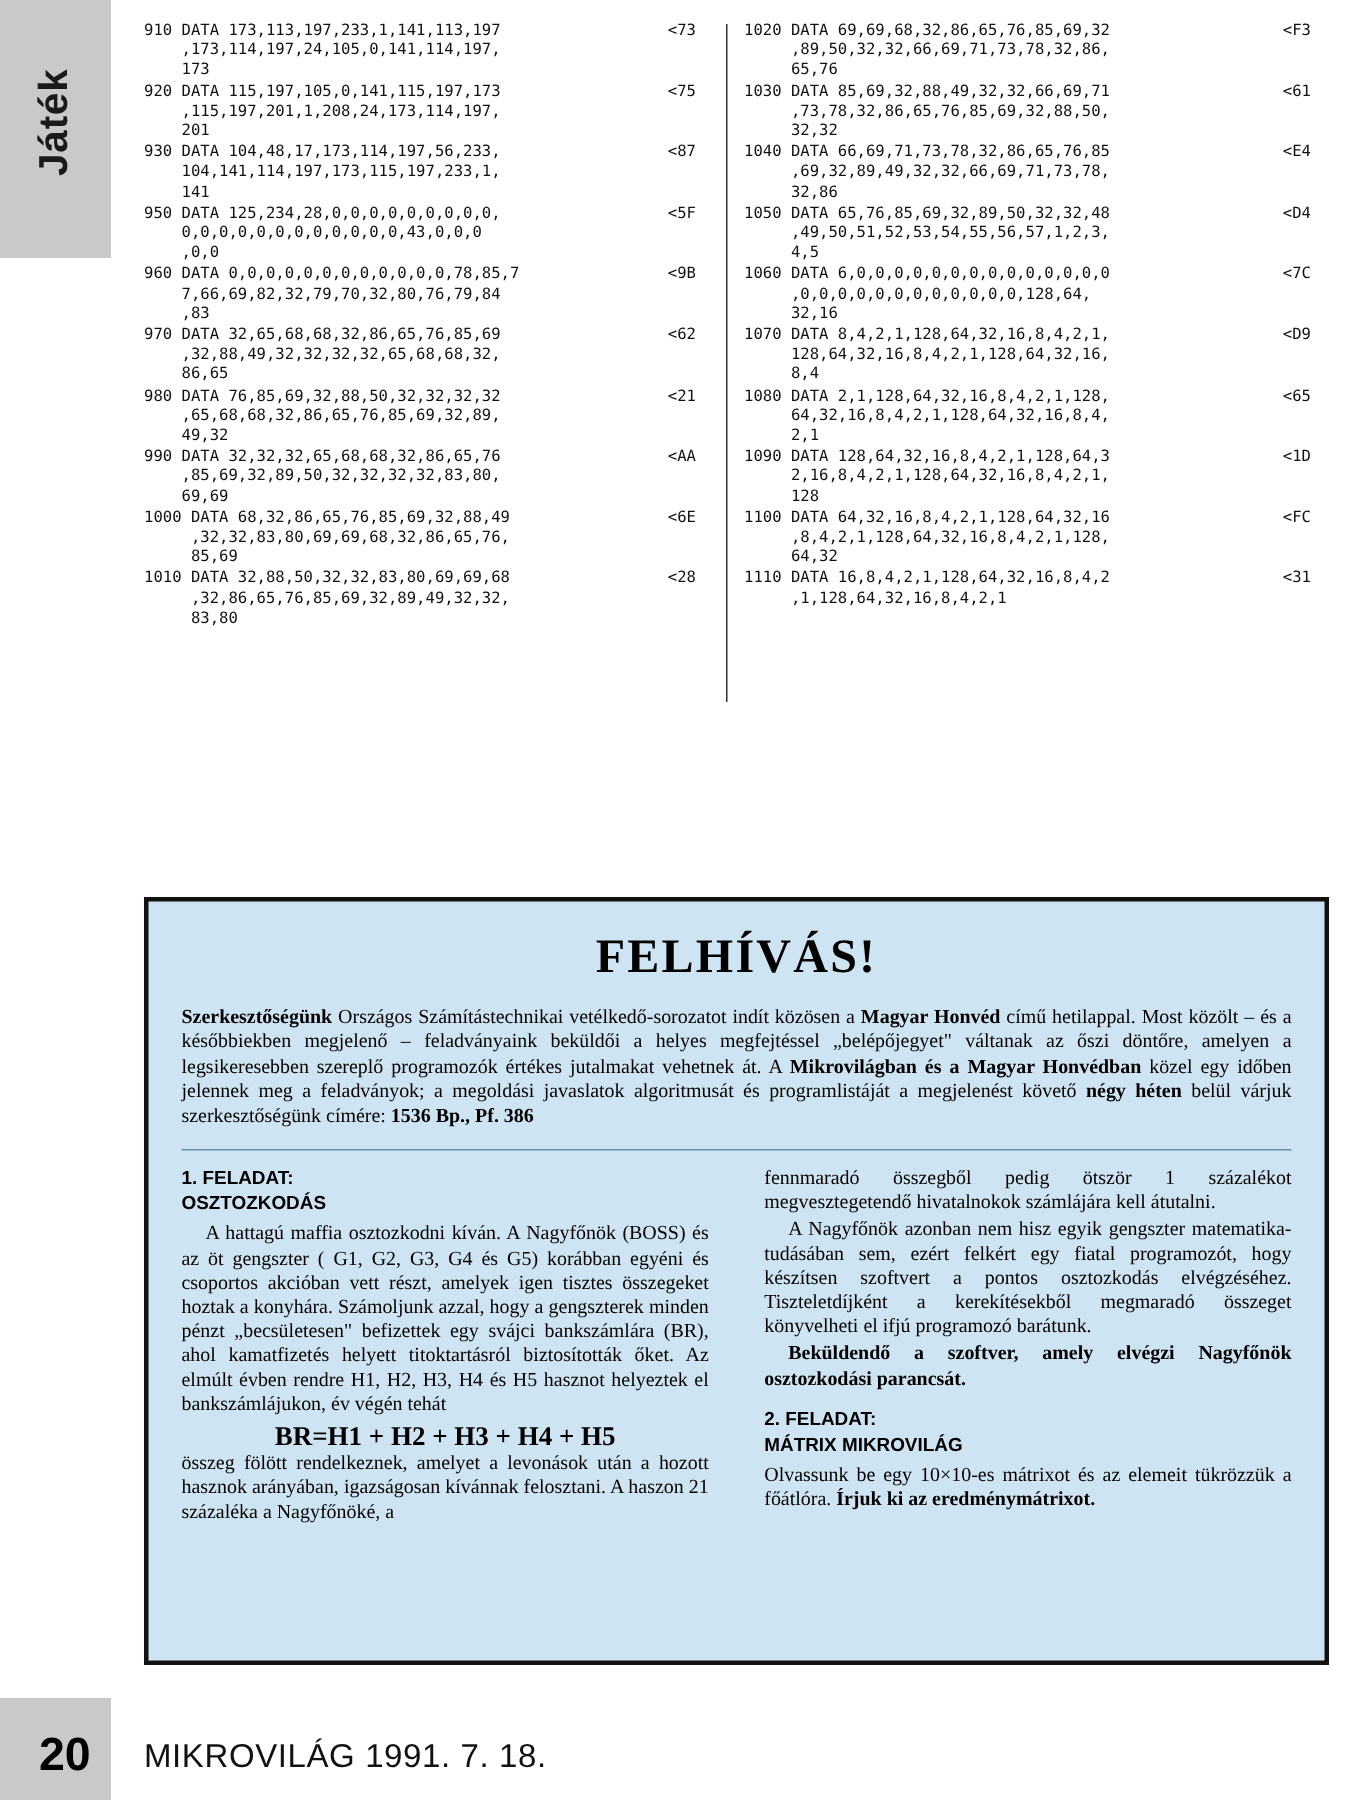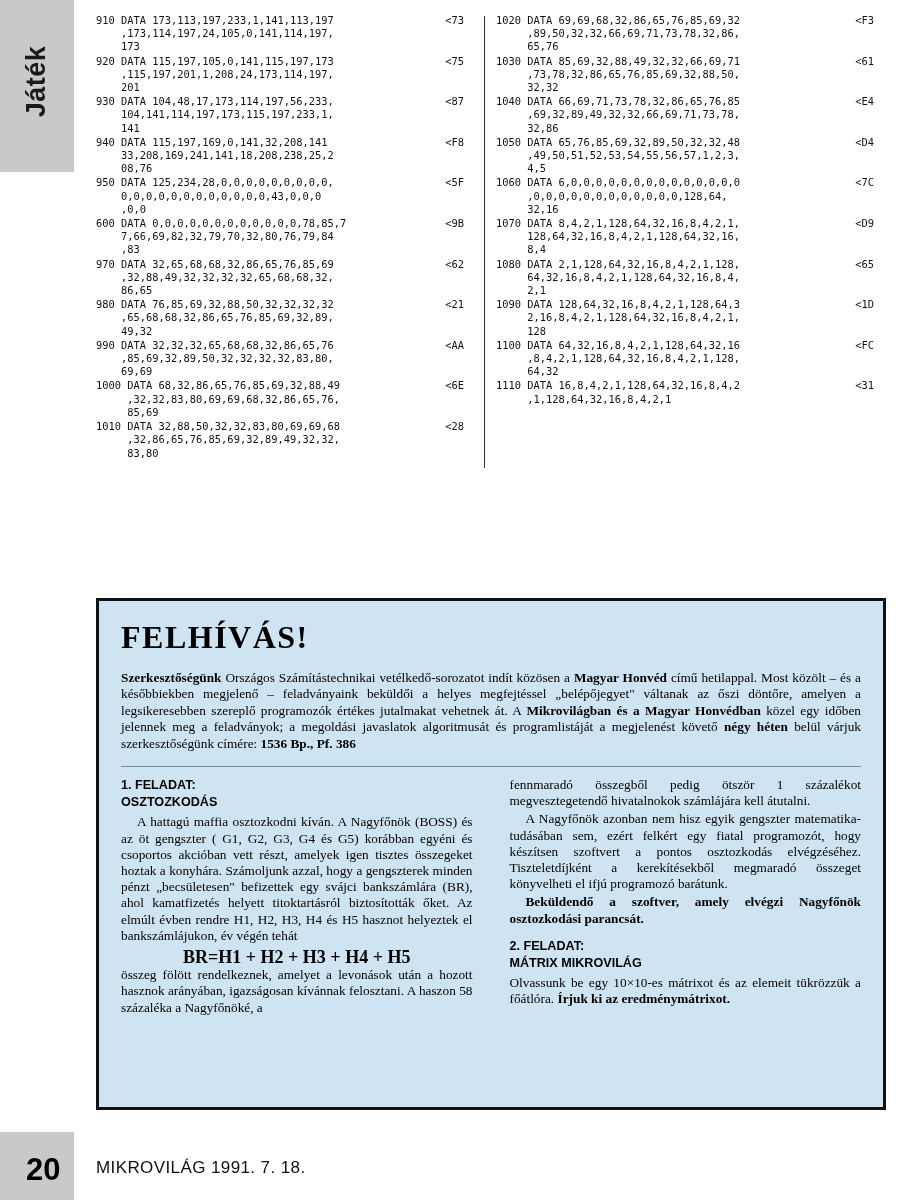--- a/index.html
+++ b/index.html
@@ -85,20 +85,21 @@
     left: 96px;
     top: 598px;
     width: 790px;
     height: 512px;
     background: #cfe4f2;
     border: 3px solid #111;
     box-sizing: border-box;
     padding: 16px 22px 14px 22px;
   }
   .felhivas-title {
+    text-align: center;
     font-family: "Liberation Serif", serif;
     font-size: 32px;
     font-weight: bold;
     letter-spacing: 1.5px;
     margin: 2px 0 14px 0;
     color: #000;
   }
   .intro {
     font-family: "Liberation Serif", serif;
     font-size: 13.3px;
@@ -168,21 +169,21 @@
     font-size: 31px;
     font-weight: bold;
     color: #000;
     text-align: right;
   }
   .footer-text {
     position: absolute;
     left: 96px;
     top: 1158px;
     font-family: "Liberation Sans", sans-serif;
-    font-size: 17px;
+    font-size: 22px;
     color: #111;
     letter-spacing: 0.4px;
   }
 </style>
 </head>
 <body>
 
 <div class="side-tab">
   <div class="side-tab-label">Játék</div>
 </div>
@@ -192,27 +193,24 @@
   <div class="listing-col col-left">
       <div class="code-entry"><span>910 DATA 173,113,197,233,1,141,113,197
     ,173,114,197,24,105,0,141,114,197,
     173</span><span class="chk">&lt;73</span></div>
       <div class="code-entry"><span>920 DATA 115,197,105,0,141,115,197,173
     ,115,197,201,1,208,24,173,114,197,
     201</span><span class="chk">&lt;75</span></div>
       <div class="code-entry"><span>930 DATA 104,48,17,173,114,197,56,233,
     104,141,114,197,173,115,197,233,1,
     141</span><span class="chk">&lt;87</span></div>
-      <div class="code-entry"><span>940 DATA 115,197,169,0,141,32,208,141
-    33,208,169,241,141,18,208,238,25,2
-    08,76</span><span class="chk">&lt;F8</span></div>
       <div class="code-entry"><span>950 DATA 125,234,28,0,0,0,0,0,0,0,0,0,
     0,0,0,0,0,0,0,0,0,0,0,0,43,0,0,0
     ,0,0</span><span class="chk">&lt;5F</span></div>
-      <div class="code-entry"><span>600 DATA 0,0,0,0,0,0,0,0,0,0,0,0,78,85,7
+      <div class="code-entry"><span>960 DATA 0,0,0,0,0,0,0,0,0,0,0,0,78,85,7
     7,66,69,82,32,79,70,32,80,76,79,84
     ,83</span><span class="chk">&lt;9B</span></div>
       <div class="code-entry"><span>970 DATA 32,65,68,68,32,86,65,76,85,69
     ,32,88,49,32,32,32,32,65,68,68,32,
     86,65</span><span class="chk">&lt;62</span></div>
       <div class="code-entry"><span>980 DATA 76,85,69,32,88,50,32,32,32,32
     ,65,68,68,32,86,65,76,85,69,32,89,
     49,32</span><span class="chk">&lt;21</span></div>
       <div class="code-entry"><span>990 DATA 32,32,32,65,68,68,32,86,65,76
     ,85,69,32,89,50,32,32,32,32,83,80,
@@ -260,21 +258,21 @@
 <div class="felhivas">
   <div class="felhivas-title">FELHÍVÁS!</div>
   <div class="intro"><b>Szerkesztőségünk</b><span> Országos Számítástechnikai vetélkedő-sorozatot indít közösen a </span><b>Magyar Honvéd</b><span> című hetilappal. Most közölt – és a későbbiekben megjelenő – feladványaink beküldői a helyes megfejtéssel „belépőjegyet" váltanak az őszi döntőre, amelyen a legsikeresebben szereplő programozók értékes jutalmakat vehetnek át. A </span><b>Mikrovilágban és a Magyar Honvédban</b><span> közel egy időben jelennek meg a feladványok; a megoldási javaslatok algoritmusát és programlistáját a megjelenést követő </span><b>négy héten</b><span> belül várjuk szerkesztőségünk címére: </span><b>1536 Bp., Pf. 386</b></div>
   <hr class="rule">
   <div class="cols">
     <div>
       <div class="task-num">1. FELADAT:</div>
       <div class="task-title">OSZTOZKODÁS</div>
       <div class="para">A hattagú maffia osztozkodni kíván. A Nagyfőnök (BOSS) és az öt gengszter ( G1, G2, G3, G4 és G5) korábban egyéni és csoportos akcióban vett részt, amelyek igen tisztes összegeket hoztak a konyhára. Számoljunk azzal, hogy a gengszterek minden pénzt „becsületesen" befizettek egy svájci bankszámlára (BR), ahol kamatfizetés helyett titoktartásról biztosították őket. Az elmúlt évben rendre H1, H2, H3, H4 és H5 hasznot helyeztek el bankszámlájukon, év végén tehát</div>
       <div class="formula">BR=H1 + H2 + H3 + H4 + H5</div>
-      <div class="para noind">összeg fölött rendelkeznek, amelyet a levonások után a hozott hasznok arányában, igazságosan kívánnak felosztani. A haszon 58 százaléka a Nagyfőnöké, a</div>
+      <div class="para noind">összeg fölött rendelkeznek, amelyet a levonások után a hozott hasznok arányában, igazságosan kívánnak felosztani. A haszon 21 százaléka a Nagyfőnöké, a</div>
     </div>
     <div>
       <div class="para noind">fennmaradó összegből pedig ötször 1 százalékot megvesztegetendő hivatalnokok számlájára kell átutalni.</div>
       <div class="para">A Nagyfőnök azonban nem hisz egyik gengszter matematika-tudásában sem, ezért felkért egy fiatal programozót, hogy készítsen szoftvert a pontos osztozkodás elvégzéséhez. Tiszteletdíjként a kerekítésekből megmaradó összeget könyvelheti el ifjú programozó barátunk.</div>
       <div class="bold-para">Beküldendő a szoftver, amely elvégzi Nagyfőnök osztozkodási parancsát.</div>
       <div class="gap"></div>
       <div class="task-num">2. FELADAT:</div>
       <div class="task-title">MÁTRIX MIKROVILÁG</div>
       <div class="para noind">
         <span>Olvassunk be egy 10×10-es mátrixot és az elemeit tükrözzük a főátlóra. </span><b>Írjuk ki az eredménymátrixot.</b>

